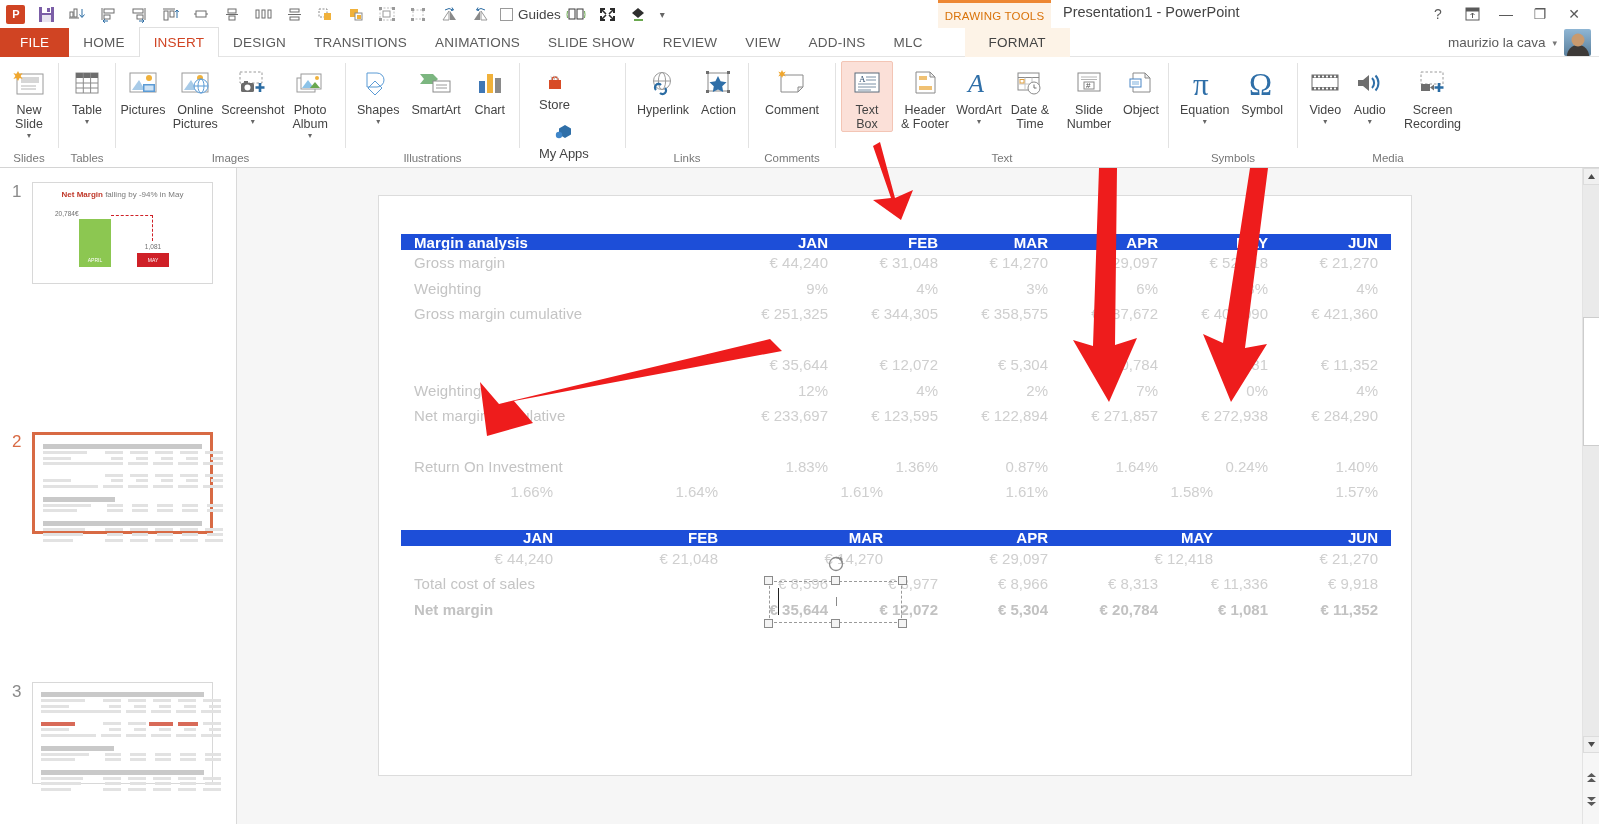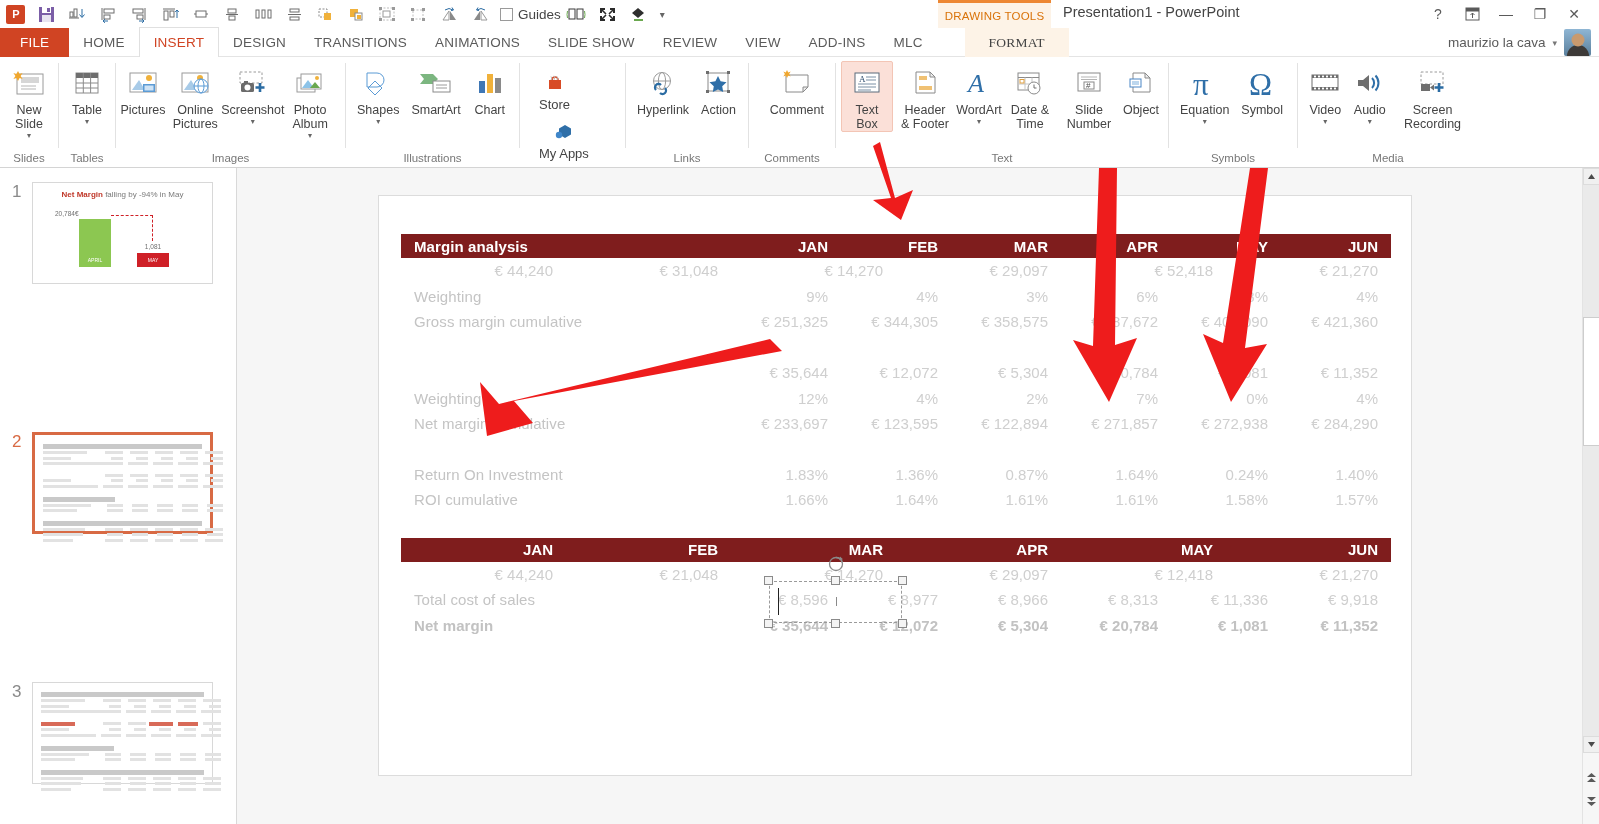--- a/index.html
+++ b/index.html
@@ -53,21 +53,21 @@
     position:absolute; left:0; top:28px; width:1599px; height:29px;
     background:#ffffff; border-bottom:1px solid #e4e4e4;
   }
   .tabs { display:flex; height:29px; align-items:stretch; }
   .tab {
     display:flex; align-items:center; padding:0 14px; font-size:13.5px; color:#5b5b5b;
     letter-spacing:.2px; white-space:nowrap;
   }
   .tab.file { background:#d04423; color:#fff; padding:0 20px; font-weight:normal; }
   .tab.active { background:#fff; color:#d04423; border-left:1px solid #e0e0e0; border-right:1px solid #e0e0e0; border-top:1px solid #e0e0e0; margin-top:-1px; }
-  .tab.format-tab { background:#fdf3e7; color:#444; padding:0 24px; margin-left:28px;font-family:Liberation Serif, serif; }
+  .tab.format-tab { background:#fdf3e7; color:#444; padding:0 24px; margin-left:28px; }
   .user-area {
     position:absolute; right:8px; top:0; height:29px; display:flex; align-items:center; gap:7px;
   }
   .user-name { font-size:13.5px; color:#5b5b5b; }
   .user-caret { font-size:9px; color:#777; }
   .avatar {
     width:27px; height:27px; border-radius:2px; overflow:hidden;
     background:linear-gradient(#8fb6d4,#5a7f9c);
     position:relative;
   }
@@ -145,21 +145,21 @@
     background:#f6f6f6;
   }
   .slide {
     position:absolute; left:141px; top:27px; width:1034px; height:581px;
     background:#fff; border:1px solid #dcdcdc;
   }
 
   
   .stable { position:absolute; left:22px; top:38px; width:990px; }
   .srow { display:flex; align-items:center; height:25.5px; }
-  .srow.hdr { background:#7f1d1d; height:24px; }
+  .srow.hdr { background:#1d4ed8; height:16px; }
   .scell-label {
     flex:0 0 330px; padding-left:13px; font-size:15px; color:#c4c4c4; letter-spacing:.1px;
   }
   .srow.hdr .scell-label { color:#ffffff; font-weight:bold; font-size:15px; }
   .scell {
     flex:1; text-align:right; padding-right:13px; font-size:15px; color:#cfcfcf;
   }
   .srow.hdr .scell { color:#ffffff; font-weight:bold; }
   .srow.bold .scell-label, .srow.bold .scell { color:#c2c2c2; font-weight:bold; }
   .srow.blank { height:25.5px; }
@@ -614,21 +614,21 @@
                 </svg>
             </div>
             <div class="lbl">Action</div>
           </div>
         </div>
         <div class="group-label">Links</div>
       </div>
       <div class="group-sep"></div>
 
       <div class="group" style="width:86px">
-        <div class="group-body" style="justify-content:flex-end">
+        <div class="group-body" style="justify-content:center">
           <div class="btn">
             <div class="ico">
               <svg width="34" height="30" viewBox="0 0 34 30">
                   <path d="M6 6 h22 v12 l-5 5 h-17 z" fill="#fff" stroke="#8a8a8a"></path>
                   <path d="M23 23 v-5 h5 z" fill="#eee" stroke="#8a8a8a"></path>
                   <path d="M7 1 l1.2 2.4 l2.5 -.8 l-1.6 2.4 l1.6 2.4 l-2.5 -.8 l-1.2 2.4 l-1.2 -2.4 l-2.5 .8 l1.6 -2.4 l-1.6 -2.4 l2.5 .8 z" fill="#f0a72e"></path>
                 </svg>
             </div>
             <div class="lbl">Comment</div>
           </div>
@@ -1028,20 +1028,21 @@
           <div class="scell-label">Margin analysis</div>
           <div class="scell">JAN</div>
           <div class="scell">FEB</div>
           <div class="scell">MAR</div>
           <div class="scell">APR</div>
           <div class="scell">MAY</div>
           <div class="scell">JUN</div>
         </div>
 
         <div class="srow">
+          <div class="scell-label">Gross margin</div>
           <div class="scell">€ 44,240</div>
           <div class="scell">€ 31,048</div>
           <div class="scell">€ 14,270</div>
           <div class="scell">€ 29,097</div>
           <div class="scell">€ 52,418</div>
           <div class="scell">€ 21,270</div>
         </div>
         <div class="srow">
           <div class="scell-label">Weighting</div>
           <div class="scell">9%</div>
@@ -1094,21 +1095,20 @@
         <div class="srow">
           <div class="scell-label">Return On Investment</div>
           <div class="scell">1.83%</div>
           <div class="scell">1.36%</div>
           <div class="scell">0.87%</div>
           <div class="scell">1.64%</div>
           <div class="scell">0.24%</div>
           <div class="scell">1.40%</div>
         </div>
         <div class="srow">
-          <div class="scell-label">ROI cumulative</div>
           <div class="scell">1.66%</div>
           <div class="scell">1.64%</div>
           <div class="scell">1.61%</div>
           <div class="scell">1.61%</div>
           <div class="scell">1.58%</div>
           <div class="scell">1.57%</div>
         </div>
 
         <div class="sgap"></div>
 

